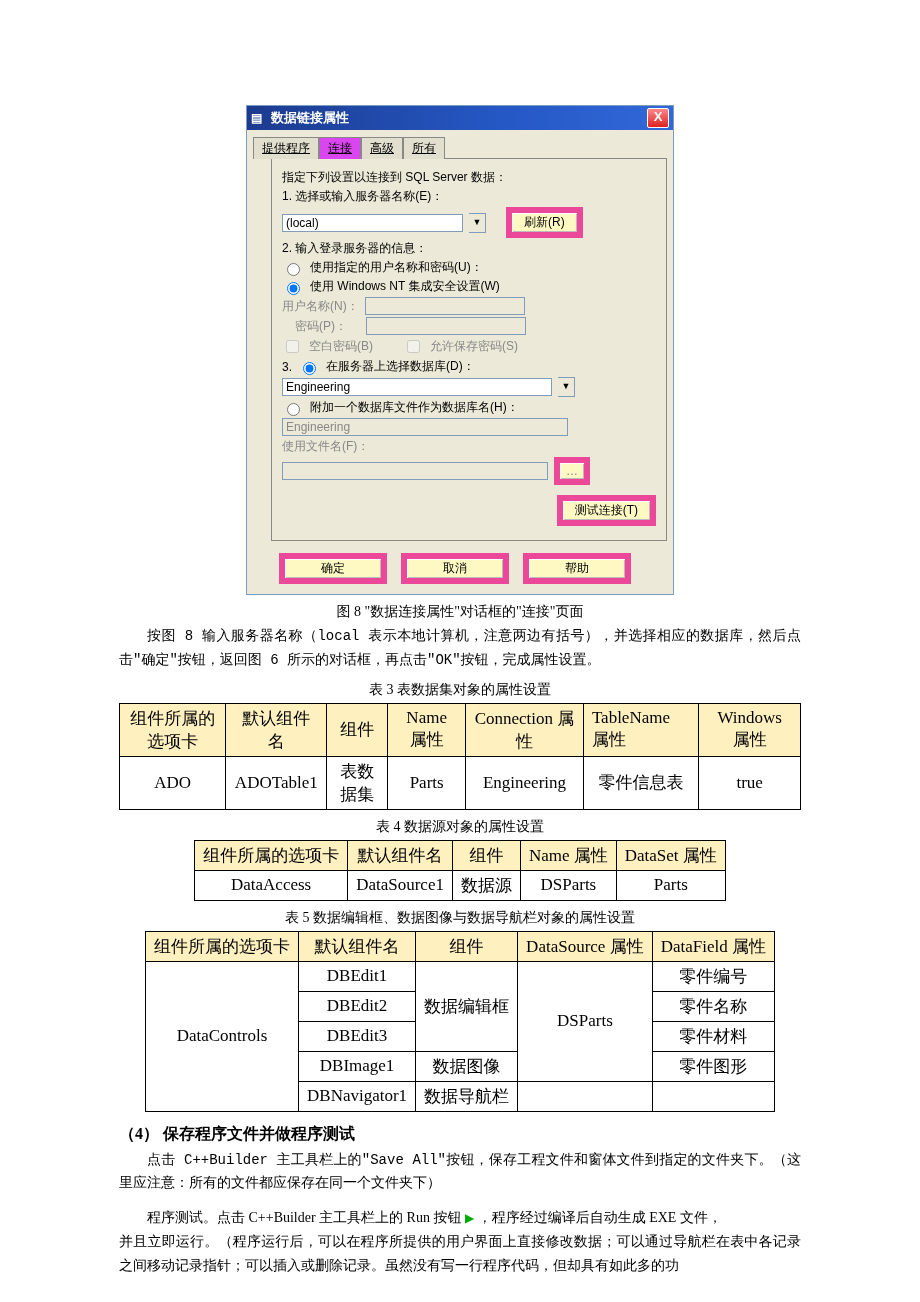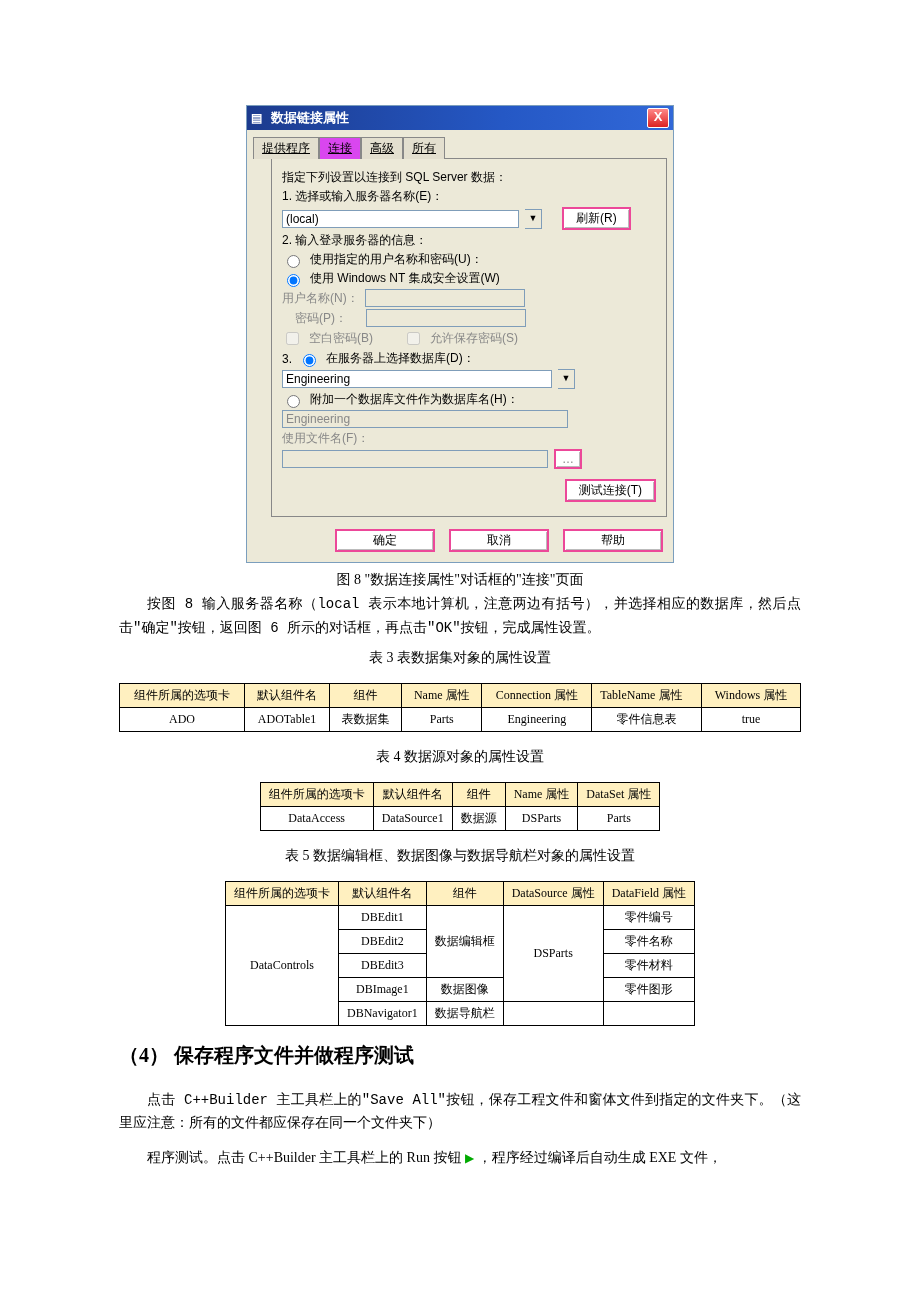--- a/index.html
+++ b/index.html
@@ -14,35 +14,35 @@
   .tab { border:1px solid #888; border-bottom:none; padding:2px 8px; margin-right:0; background:#ece9d8; position:relative; top:1px; font-size:12px; cursor:default; }
   .tab.active { background:#d946ef; z-index:2; }
   .tab:not(.active){ background:#e3dfcf; }
   .tab-body { border:1px solid #888; margin:0 6px 6px 24px; padding:8px 10px 12px 10px; background:#ece9d8; }
   .tab-body .line { margin:2px 0; }
   .indent1 { margin-left:16px; }
   .indent2 { margin-left:36px; }
   .indent3 { margin-left:54px; }
   .row { display:flex; align-items:center; gap:6px; }
   .combo, .textfield { background:#fff; border:1px solid #7f9db9; height:18px; font-size:12px; box-sizing:border-box; padding:1px 3px; font-family:inherit; }
-  .combo { width:237px; }
+  .combo { width:181px; }
   .dd-btn { width:16px; height:18px; border:1px solid #7f9db9; border-left:none; background:#ece9d8; text-align:center; font-size:9px; line-height:16px; cursor:default; }
-  .btn { background:#ffffff; border:2px solid #ec4899; box-shadow:inset 1px 1px 0 #fff, inset -1px -1px 0 #bbb; padding:1px 12px; font-size:12px; cursor:default; white-space:nowrap; }
+  .btn { background:#fef9c3; border:6px solid #ec4899; box-shadow:inset 1px 1px 0 #fff, inset -1px -1px 0 #bbb; padding:1px 12px; font-size:12px; cursor:default; white-space:nowrap; }
   .radio, .checkbox { margin-right:4px; vertical-align:middle; }
   .disabled { color:#888; }
   .textfield[disabled]{ background:#ece9d8; color:#888; }
-  .btn-row { display:flex; justify-content:flex-end; gap:14px; padding:6px 10px 10px 0; }
+  .btn-row { display:flex; justify-content:center; gap:14px; padding:6px 10px 10px 0; }
   .btn-row .btn { width:72px; text-align:center; }
   .caption { text-align:center; margin:8px 0 4px 0; font-size:14px; }
   .bodytext { font-size:14px; line-height:1.7; text-align:justify; }
   .bodytext.first { text-indent:2em;font-family:Liberation Mono, monospace; }
-  table.doc { border-collapse:collapse; margin:16px auto; font-size:12px; }
+  table.doc { border-collapse:collapse; margin:4px auto; font-size:17px; }
   table.doc td, table.doc th { border:1px solid #000; padding:3px 8px; text-align:center; vertical-align:middle; }
   table.doc th { background:#fff0c0; font-weight:normal; }
-  .sec-head { font-weight:bold; margin:12px 0 20px 0; font-size:20px; }
+  .sec-head { font-weight:bold; margin:12px 0 4px 0; font-size:16px; }
   .run-icon { color:#0a0; font-size:12px; }
 </style>
 </head>
 <body>
 
 <div class="page">
 
   <div class="dialog-wrap">
     <div class="dialog">
       <div class="titlebar">
@@ -208,14 +208,15 @@
   </tbody>
     </table>
 
   <div class="sec-head">（4） 保存程序文件并做程序测试</div>
   <div class="bodytext first">点击 C++Builder 主工具栏上的"Save All"按钮，保存工程文件和窗体文件到指定的文件夹下。（这里应注意：所有的文件都应保存在同一个文件夹下）</div>
   <div class="bodytext" style="margin-top:10px;text-indent:2em">
     <span>程序测试。点击 C++Builder 主工具栏上的 Run 按钮</span>
     <span class="run-icon">▶</span>
     <span>，程序经过编译后自动生成 EXE 文件，</span>
   </div>
+  <div class="bodytext">并且立即运行。（程序运行后，可以在程序所提供的用户界面上直接修改数据；可以通过导航栏在表中各记录之间移动记录指针；可以插入或删除记录。虽然没有写一行程序代码，但却具有如此多的功</div>
 
 </div>
 
 </body></html>

